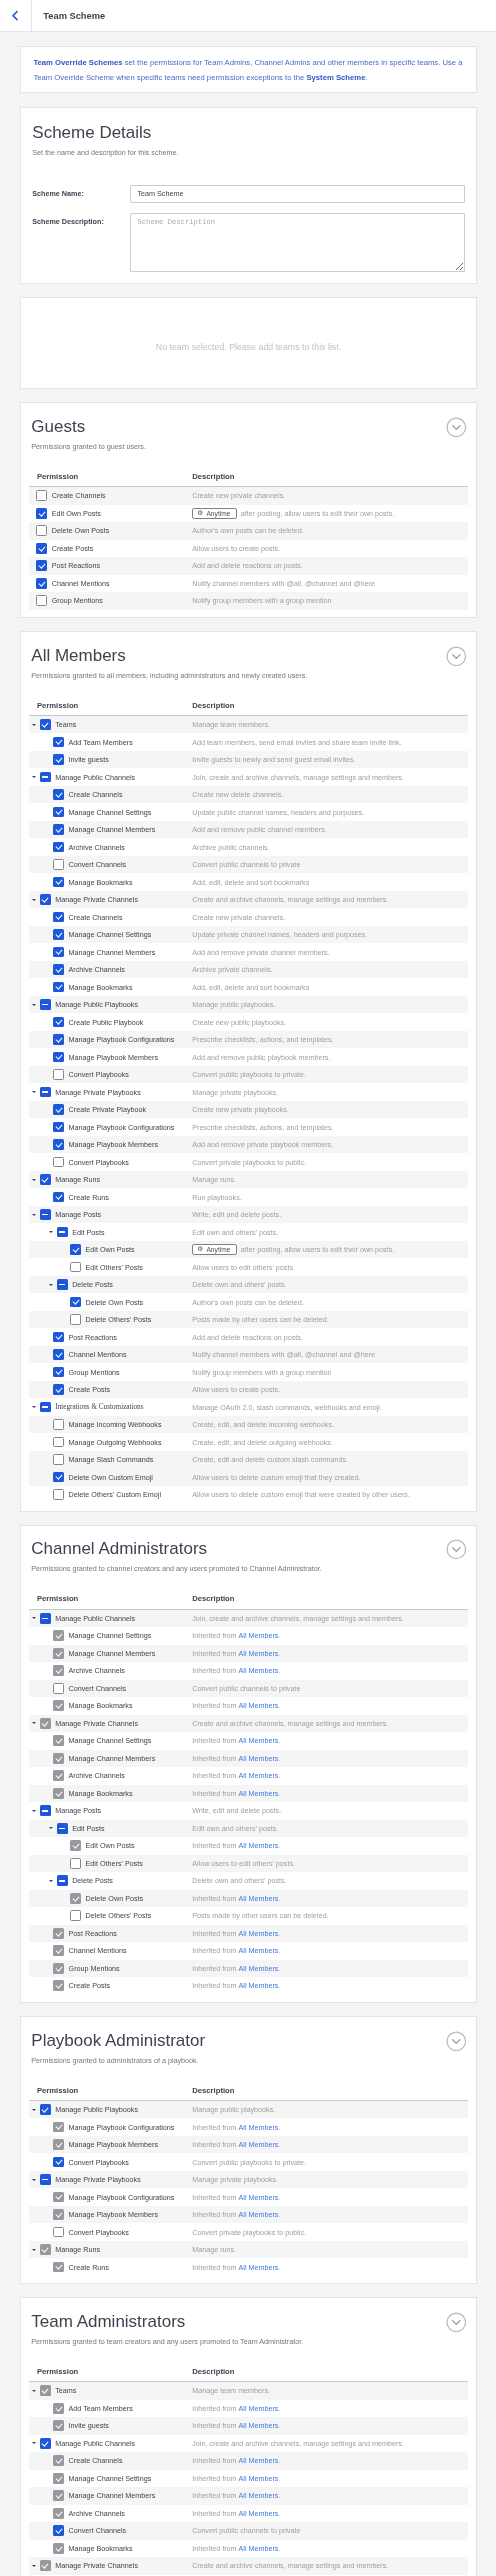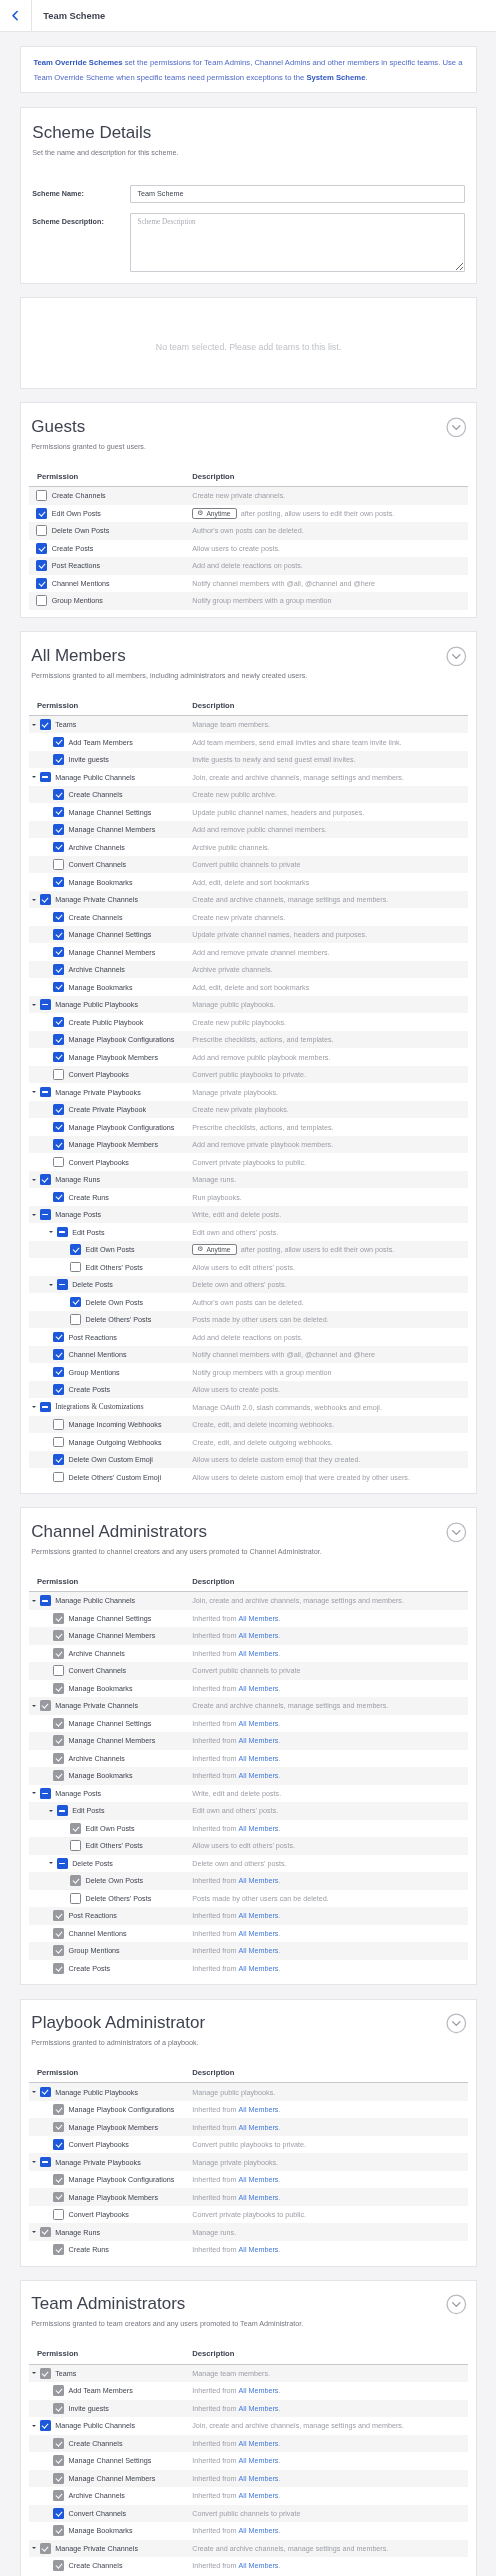--- a/index.html
+++ b/index.html
@@ -19,21 +19,21 @@
   .banner a { color:#2f57c0; font-weight:700; text-decoration:none; }
 
   
   .details { margin-top:14.4px; padding:14.4px 11.3px 11.3px 11.3px; }
   .card-title { font-size:17px; font-weight:400; color:#3f4350; }
   .card-sub { font-size:7.2px; color:#73767d; margin-top:5.2px; }
   .formrow { display:flex; margin-top:9.3px; }
   .formrow.first { margin-top:28px; }
   .formrow label { width:98px; flex:none; font-size:7.2px; font-weight:700; color:#3f4350; padding-top:4.6px; }
   .formrow input[type=text] { flex:1; height:18.5px; border:0.5px solid #cbcdd2; border-radius:1px; padding:0 6.2px; font-size:7.2px; color:#3f4350; font-family:inherit; outline:none; }
-  .formrow textarea { flex:1; height:59px; border:0.5px solid #cbcdd2; border-radius:1px; padding:4.6px 6.2px; font-size:7.2px; color:#3f4350; font-family:Liberation Serif, serif; resize:both; outline:none; }
+  .formrow textarea { flex:1; height:59px; border:0.5px solid #cbcdd2; border-radius:1px; padding:4.6px 6.2px; font-size:7.2px; color:#3f4350; font-family:Liberation Mono, monospace; resize:both; outline:none; }
   .formrow textarea::placeholder { color:#a9acb2; }
 
   
   .selteams { margin-top:13.4px; padding:13.4px 11.3px 12.4px 11.3px; }
   .selhead { display:flex; justify-content:space-between; align-items:flex-start; }
   .addbtn { background:#1c58d9; color:#fff; border:none; border-radius:2.1px; height:19.6px; padding:0 11.3px; font-size:7px; font-weight:700; font-family:inherit; cursor:pointer; margin-top:2.1px; }
   .emptymsg { text-align:center; font-size:8.8px; color:#bfc1c7; padding:30px 0 24px 0; }
 
   
   .perm-card { margin-top:13.4px; padding:13.4px 0 7.2px 0; }
@@ -215,21 +215,21 @@
                 <span class="cb minus"></span>
                 <span class="plabel">Manage Public Channels</span>
               </div>
               <div class="pdesc">Join, create and archive channels, manage settings and members.</div>
             </div>
             <div class="prow odd">
               <div class="perm" style="padding-left: 24px;">
                 <span class="cb checked"></span>
                 <span class="plabel">Create Channels</span>
               </div>
-              <div class="pdesc">Create new public archive.</div>
+              <div class="pdesc">Create new delete channels.</div>
             </div>
             <div class="prow even">
               <div class="perm" style="padding-left: 24px;">
                 <span class="cb checked"></span>
                 <span class="plabel">Manage Channel Settings</span>
               </div>
               <div class="pdesc">Update public channel names, headers and purposes.</div>
             </div>
             <div class="prow odd">
               <div class="perm" style="padding-left: 24px;">
@@ -483,20 +483,27 @@
                 <span class="plabel">Manage Incoming Webhooks</span>
               </div>
               <div class="pdesc">Create, edit, and delete incoming webhooks.</div>
             </div>
             <div class="prow even">
               <div class="perm" style="padding-left: 24px;">
                 <span class="cb unchecked"></span>
                 <span class="plabel">Manage Outgoing Webhooks</span>
               </div>
               <div class="pdesc">Create, edit, and delete outgoing webhooks.</div>
+            </div>
+            <div class="prow odd">
+              <div class="perm" style="padding-left: 24px;">
+                <span class="cb unchecked"></span>
+                <span class="plabel">Manage Slash Commands</span>
+              </div>
+              <div class="pdesc">Create, edit and delete custom slash commands.</div>
             </div>
             <div class="prow odd">
               <div class="perm" style="padding-left: 24px;">
                 <span class="cb checked"></span>
                 <span class="plabel">Delete Own Custom Emoji</span>
               </div>
               <div class="pdesc">Allow users to delete custom emoji that they created.</div>
             </div>
             <div class="prow even">
               <div class="perm" style="padding-left: 24px;">

